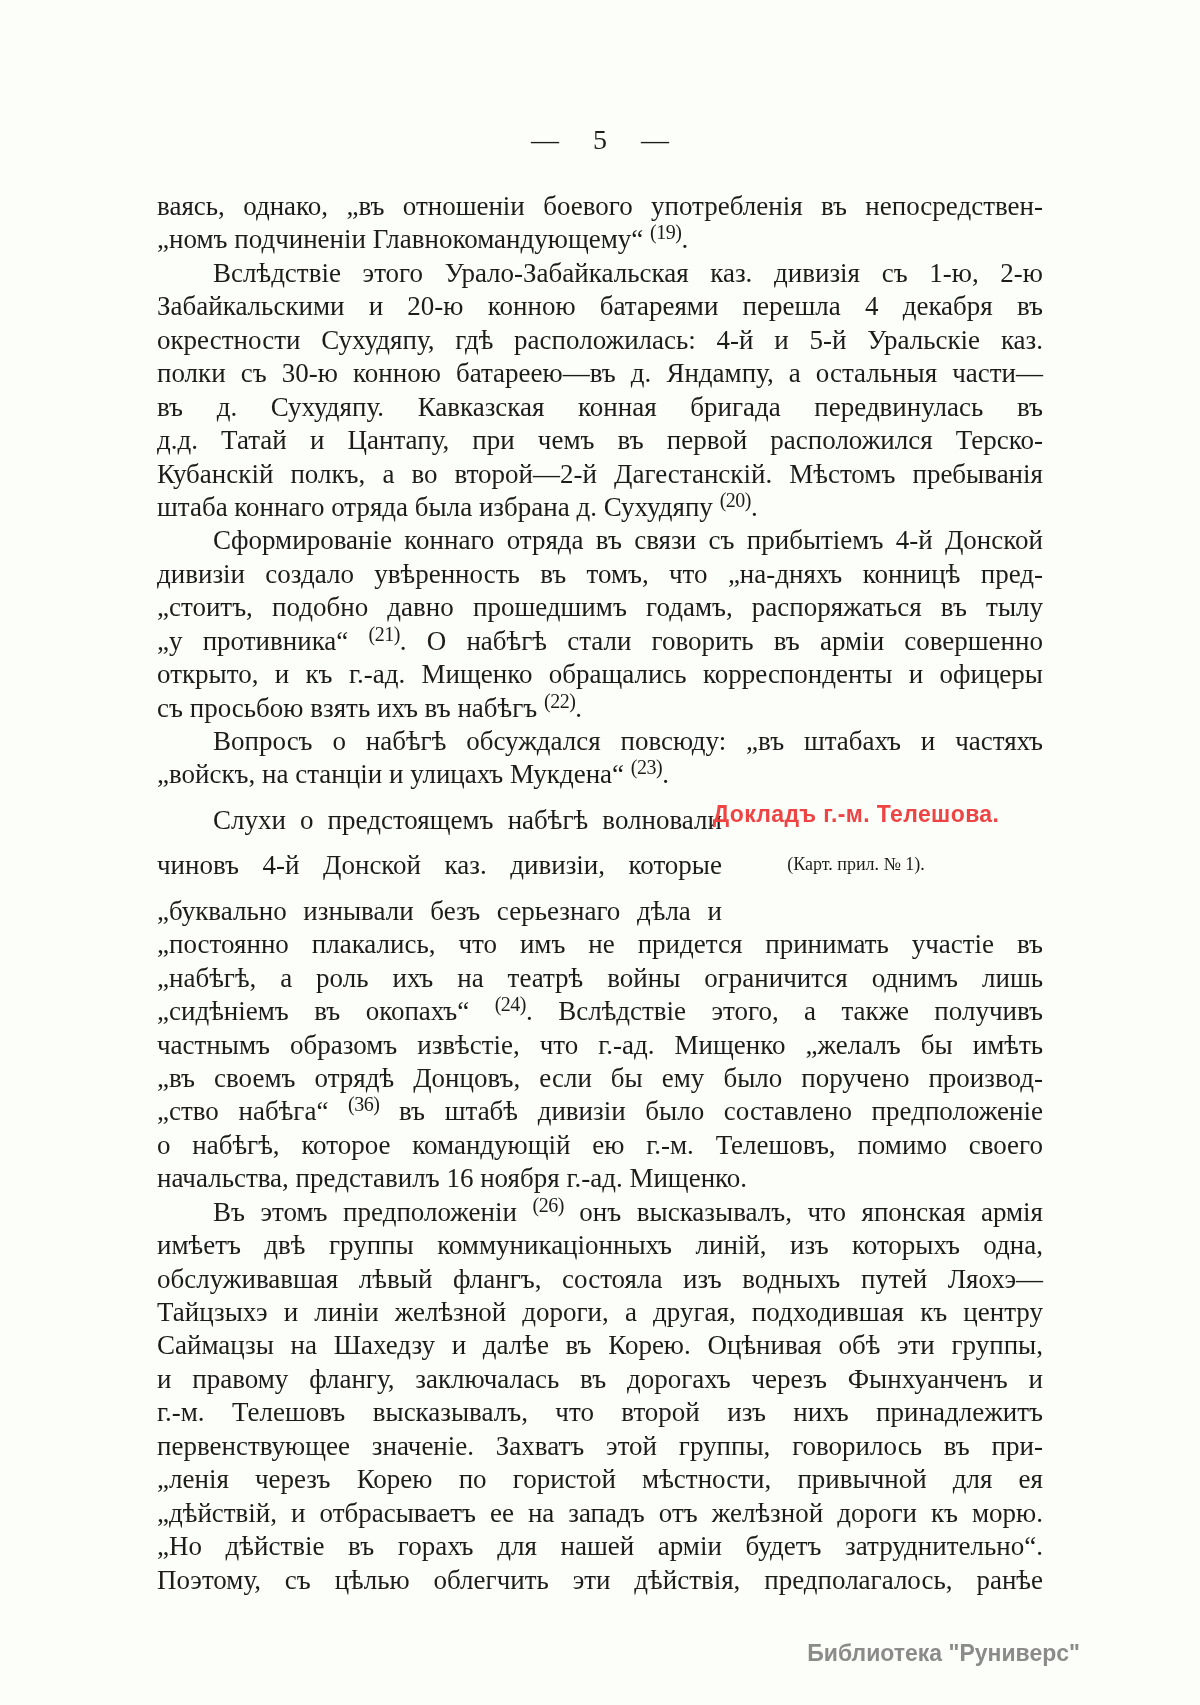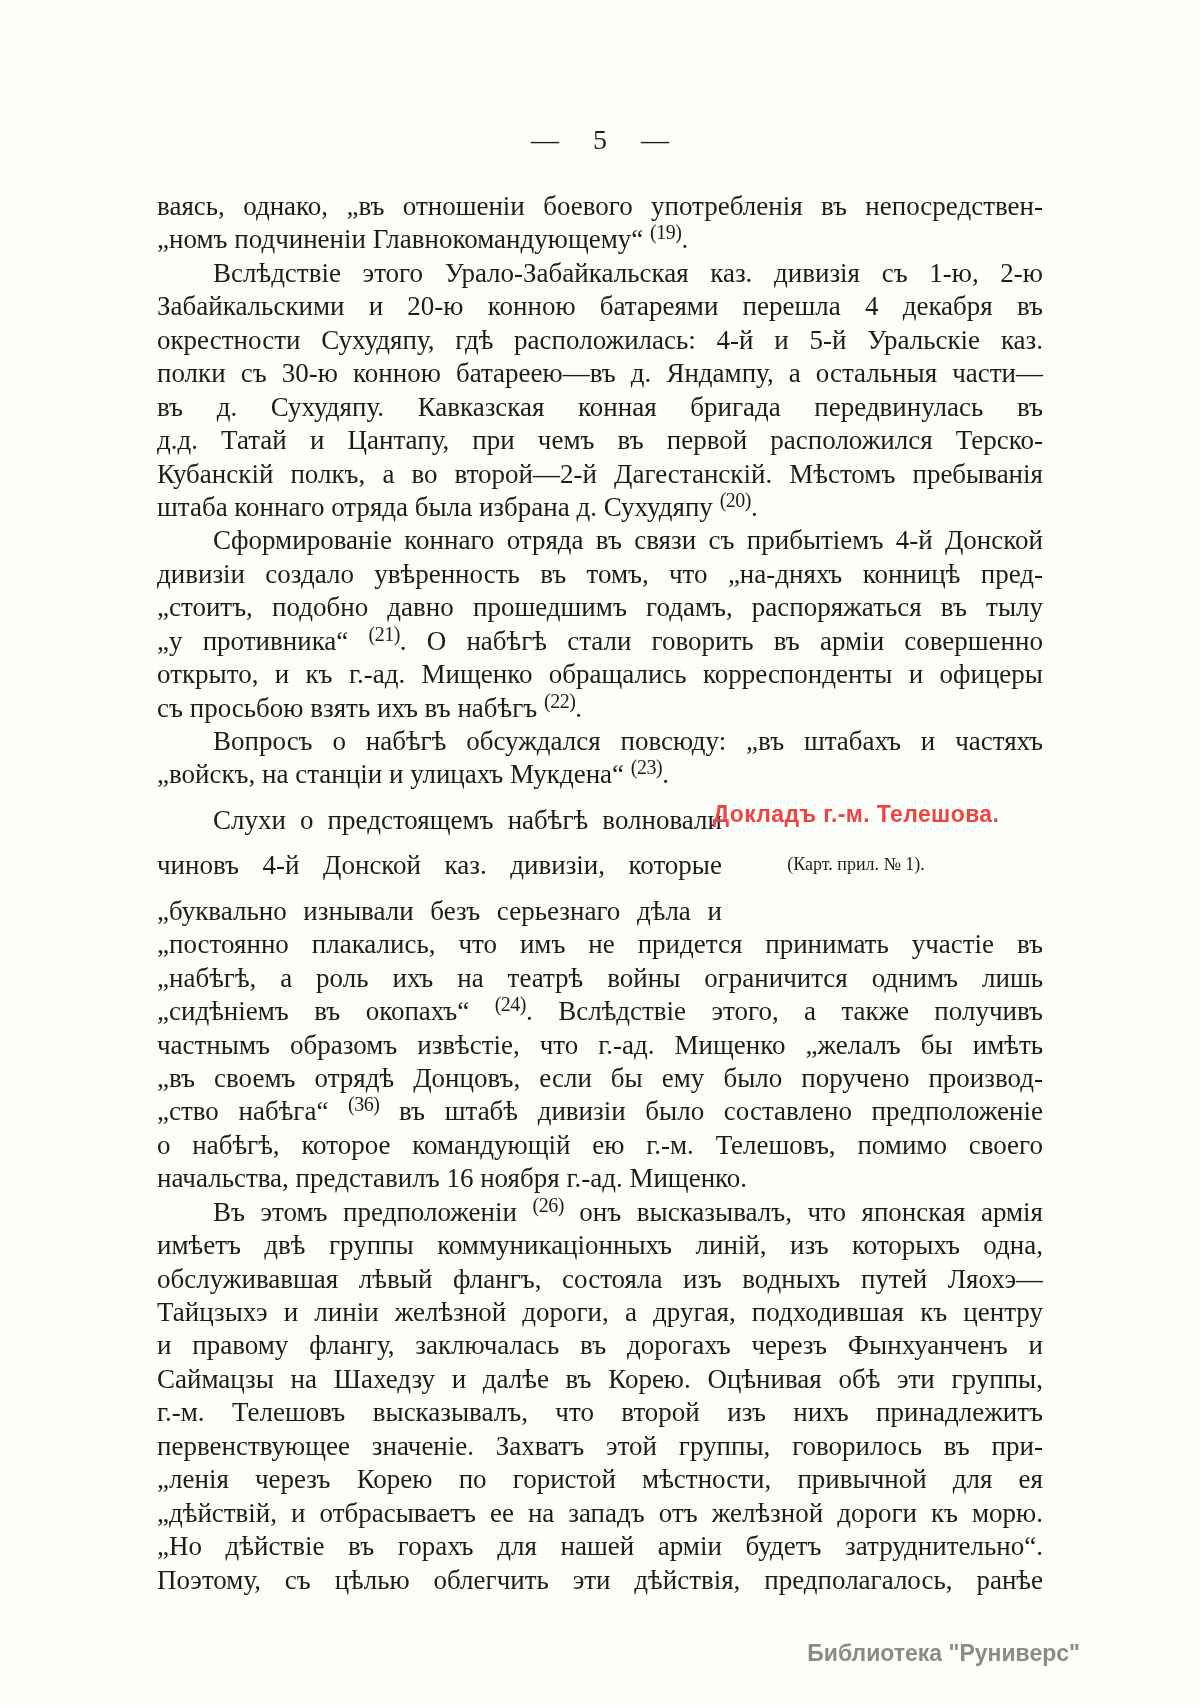--- a/index.html
+++ b/index.html
@@ -113,22 +113,22 @@
       <div class="line j">„сидѣніемъ въ окопахъ“ <sup>(24)</sup>. Вслѣдствіе этого, а также получивъ</div>
       <div class="line j">частнымъ образомъ извѣстіе, что г.-ад. Мищенко „желалъ бы имѣть</div>
       <div class="line j">„въ своемъ отрядѣ Донцовъ, если бы ему было поручено производ-</div>
       <div class="line j">„ство набѣга“ <sup>(36)</sup> въ штабѣ дивизіи было составлено предположеніе</div>
       <div class="line j">о набѣгѣ, которое командующій ею г.-м. Телешовъ, помимо своего</div>
       <div class="line l">начальства, представилъ 16 ноября г.-ад. Мищенко.</div>
       <div class="line j in">Въ этомъ предположеніи <sup>(26)</sup> онъ высказывалъ, что японская армія</div>
       <div class="line j">имѣетъ двѣ группы коммуникаціонныхъ линій, изъ которыхъ одна,</div>
       <div class="line j">обслуживавшая лѣвый флангъ, состояла изъ водныхъ путей Ляохэ—</div>
       <div class="line j">Тайцзыхэ и линіи желѣзной дороги, а другая, подходившая къ центру</div>
+      <div class="line j">Саймацзы на Шахедзу и далѣе въ Корею. Оцѣнивая обѣ эти группы,</div>
       <div class="line j">и правому флангу, заключалась въ дорогахъ черезъ Фынхуанченъ и</div>
-      <div class="line j">Саймацзы на Шахедзу и далѣе въ Корею. Оцѣнивая обѣ эти группы,</div>
       <div class="line j">г.-м. Телешовъ высказывалъ, что второй изъ нихъ принадлежитъ</div>
       <div class="line j">первенствующее значеніе. Захватъ этой группы, говорилось въ при-</div>
       <div class="line j">„ленія черезъ Корею по гористой мѣстности, привычной для ея</div>
       <div class="line j">„дѣйствій, и отбрасываетъ ее на западъ отъ желѣзной дороги къ морю.</div>
       <div class="line j">„Но дѣйствіе въ горахъ для нашей арміи будетъ затруднительно“.</div>
       <div class="line j">Поэтому, съ цѣлью облегчить эти дѣйствія, предполагалось, ранѣе</div>
     </div>
 
   <div class="margin-note">
     <div class="margin-note-title">Докладъ г.-м. Телешова.</div>

